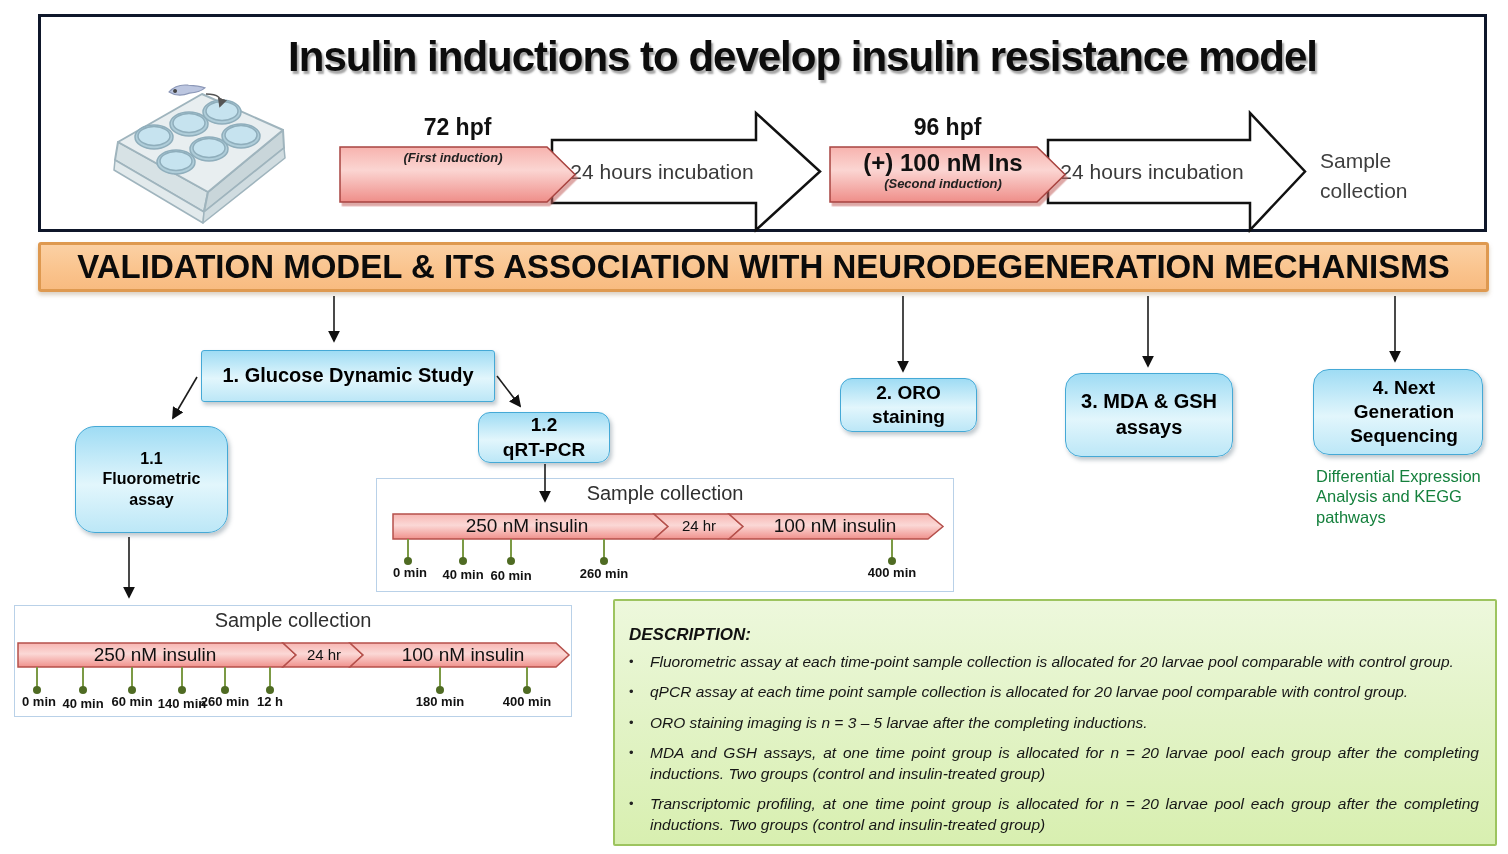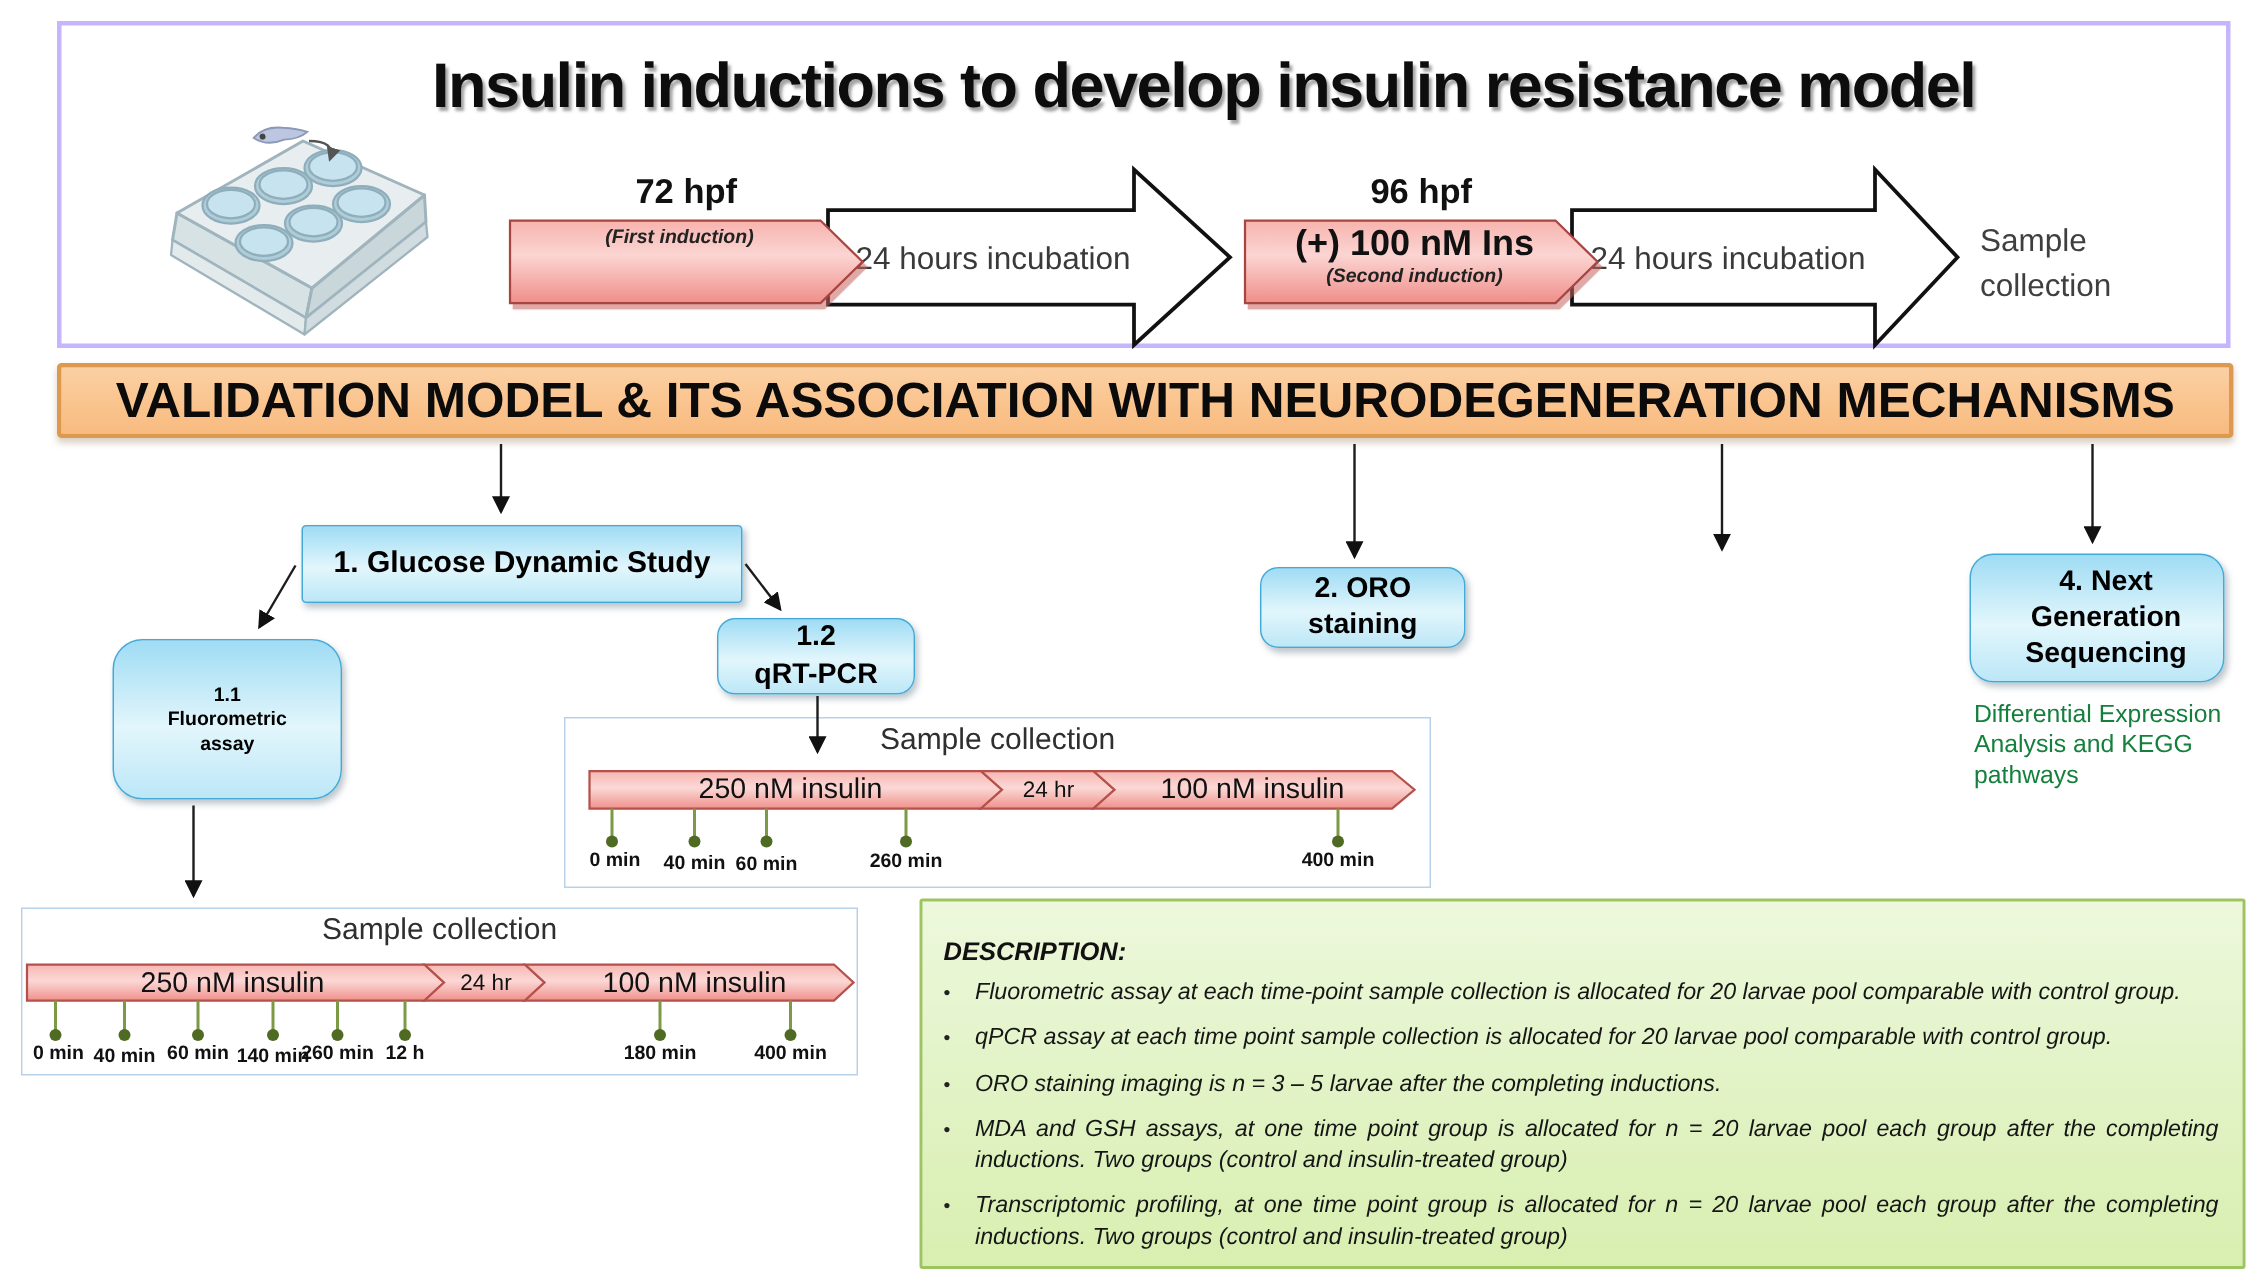--- a/index.html
+++ b/index.html
@@ -1,21 +1,21 @@
 <!DOCTYPE html>
 <html><head>
 <meta charset="utf-8">
 <style>
   * { margin:0; padding:0; box-sizing:border-box; }
   body { background:#ffffff; font-family:"Liberation Sans", sans-serif; }
   #canvas { position:relative; width:1508px; height:854px; background:#fff; overflow:hidden; }
 
   
   .top-box { position:absolute; left:38px; top:14px; width:1449px; height:218px;
-             border:3px solid #c4b5fd; background:#fff; }
+             border:3px solid #0f172a; background:#fff; }
   .main-title { position:absolute; left:0; top:16px; width:100%; text-align:center;
                 padding-left:80px; font-size:42px; font-weight:bold; color:#0d0d0d;
                 letter-spacing:-1px; text-shadow:2px 3px 2px rgba(90,90,90,.55); }
   .hpf { position:absolute; top:114px; width:235px; text-align:center;
          font-size:23px; font-weight:bold; color:#111; }
   .hpf1 { left:340px; } .hpf2 { left:830px; }
   .pink-label { position:absolute; top:150px; width:222px; text-align:center; z-index:6; }
   .pink-label .big { font-size:24px; font-weight:bold; color:#111; line-height:1.1; }
   .pink-label .sub { font-size:13px; font-weight:bold; font-style:italic; color:#222; }
   .pl1 { left:342px; } .pl2 { left:832px; }
@@ -30,21 +30,21 @@
             box-shadow:0 3px 4px rgba(150,120,80,.35); }
   .banner span { font-size:33px; font-weight:bold; color:#0b0b0b; letter-spacing:0; }
 
   
   .bluebox { position:absolute; display:flex; align-items:center; justify-content:center;
              text-align:center; white-space:pre-line; font-weight:bold; color:#000;
              background:linear-gradient(180deg,#9FDCF4 0%,#E2F6FC 55%,#BCE7F7 100%);
              border:1.5px solid #45A9D6; box-shadow:2px 3px 4px rgba(110,130,145,.45);
              line-height:1.28; z-index:4; }
   .b-glucose { left:201px; top:350px; width:294px; height:52px; border-radius:3px; font-size:20px; }
-  .b-fluoro  { left:75px;  top:426px; width:153px; height:107px; border-radius:20px; font-size:13px; }
+  .b-fluoro  { left:75px;  top:426px; width:153px; height:107px; border-radius:20px; font-size:16px; }
   .b-qpcr    { left:478px; top:412px; width:132px; height:51px;  border-radius:12px; font-size:19px; }
   .b-oro     { left:840px; top:378px; width:137px; height:54px;  border-radius:12px; font-size:19px; }
   .b-mda     { left:1065px;top:373px; width:168px; height:84px;  border-radius:16px; font-size:20px; }
   .b-ngs     { left:1313px;top:369px; width:170px; height:86px;  border-radius:16px; font-size:19px;padding-left:12px; }
   .ngs-note  { position:absolute; left:1316px; top:466px; width:186px; font-size:16.5px;
                color:#15803d; line-height:1.24; white-space:pre-line; }
 
   
   .panel { position:absolute; background:#fff; border:1.5px solid #B9D1E8; z-index:3; }
   .panel-a { left:14px;  top:605px; width:558px; height:112px; }
@@ -135,20 +135,22 @@
   </div>
 
   <div class="bluebox b-glucose">1. Glucose Dynamic Study</div>
   <div class="bluebox b-fluoro">1.1
 Fluorometric
 assay</div>
   <div class="bluebox b-qpcr">1.2
 qRT-PCR</div>
   <div class="bluebox b-oro">2. ORO
 staining</div>
+  <div class="bluebox b-mda">3. MDA &amp; GSH
+assays</div>
   <div class="bluebox b-ngs">4. Next
 Generation
 Sequencing</div>
   <div class="ngs-note">Differential Expression
 Analysis and KEGG
 pathways</div>
 
   <div class="panel panel-a">
     <div class="panel-title">Sample collection</div>
     <svg width="556" height="110" viewBox="0 0 556 110">

